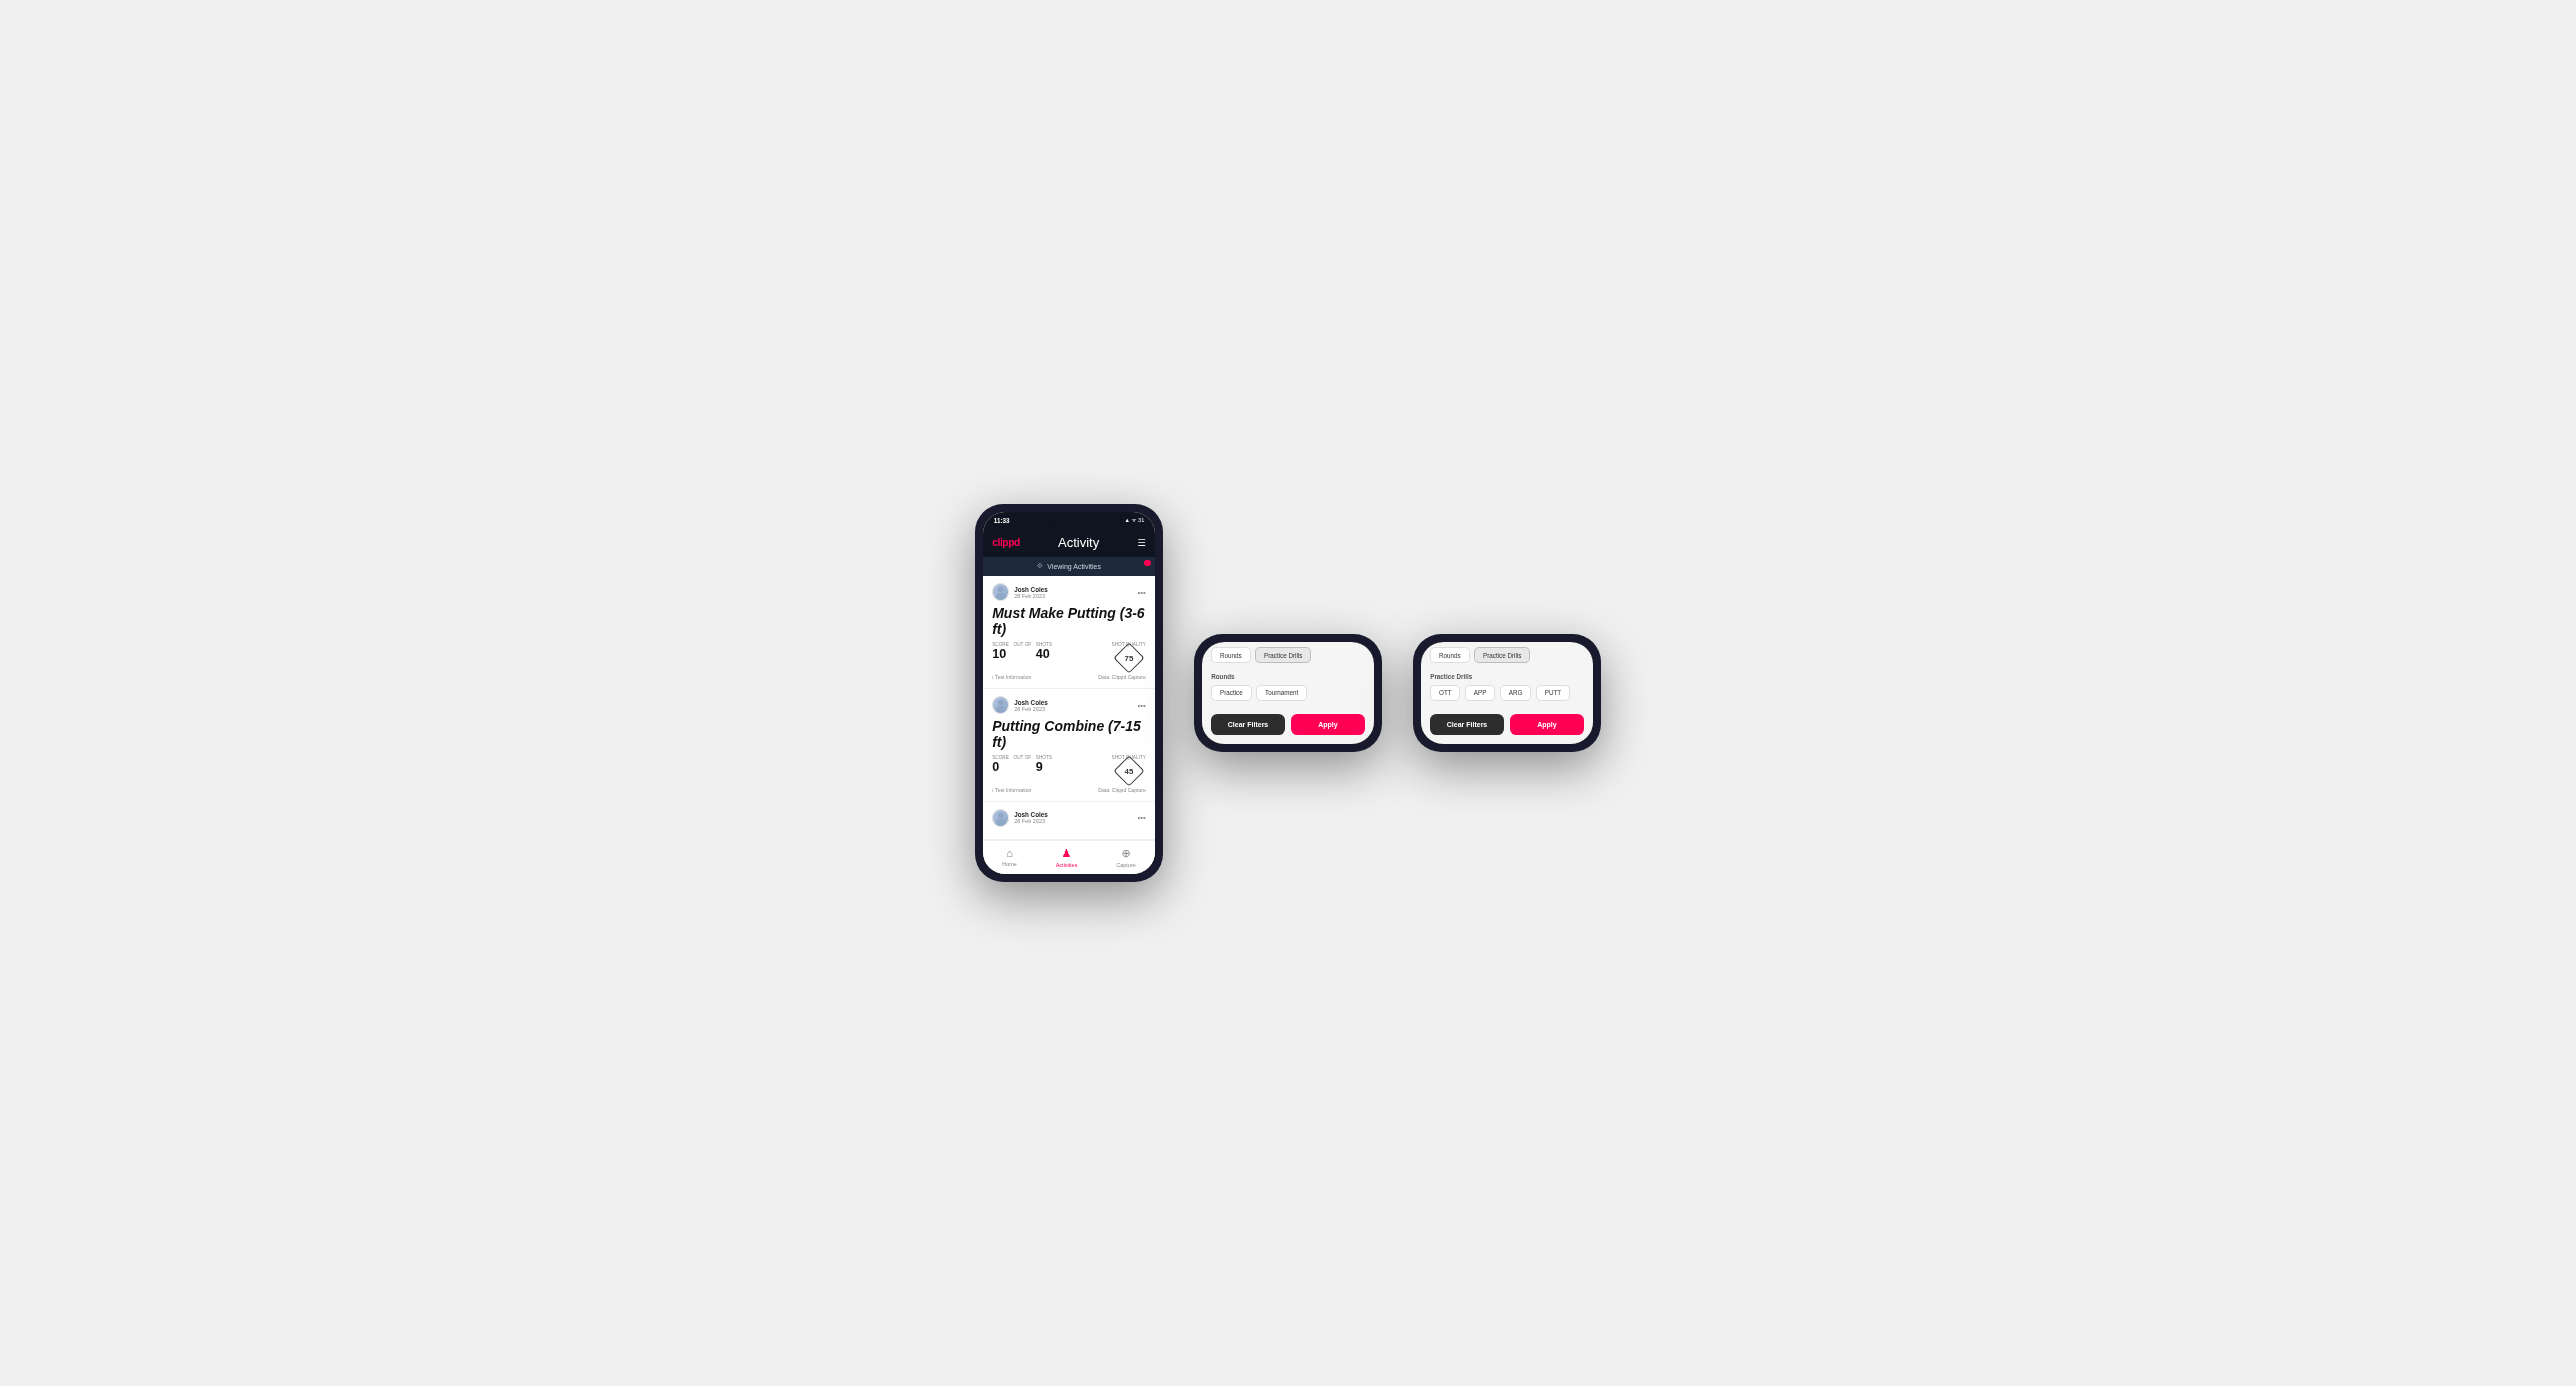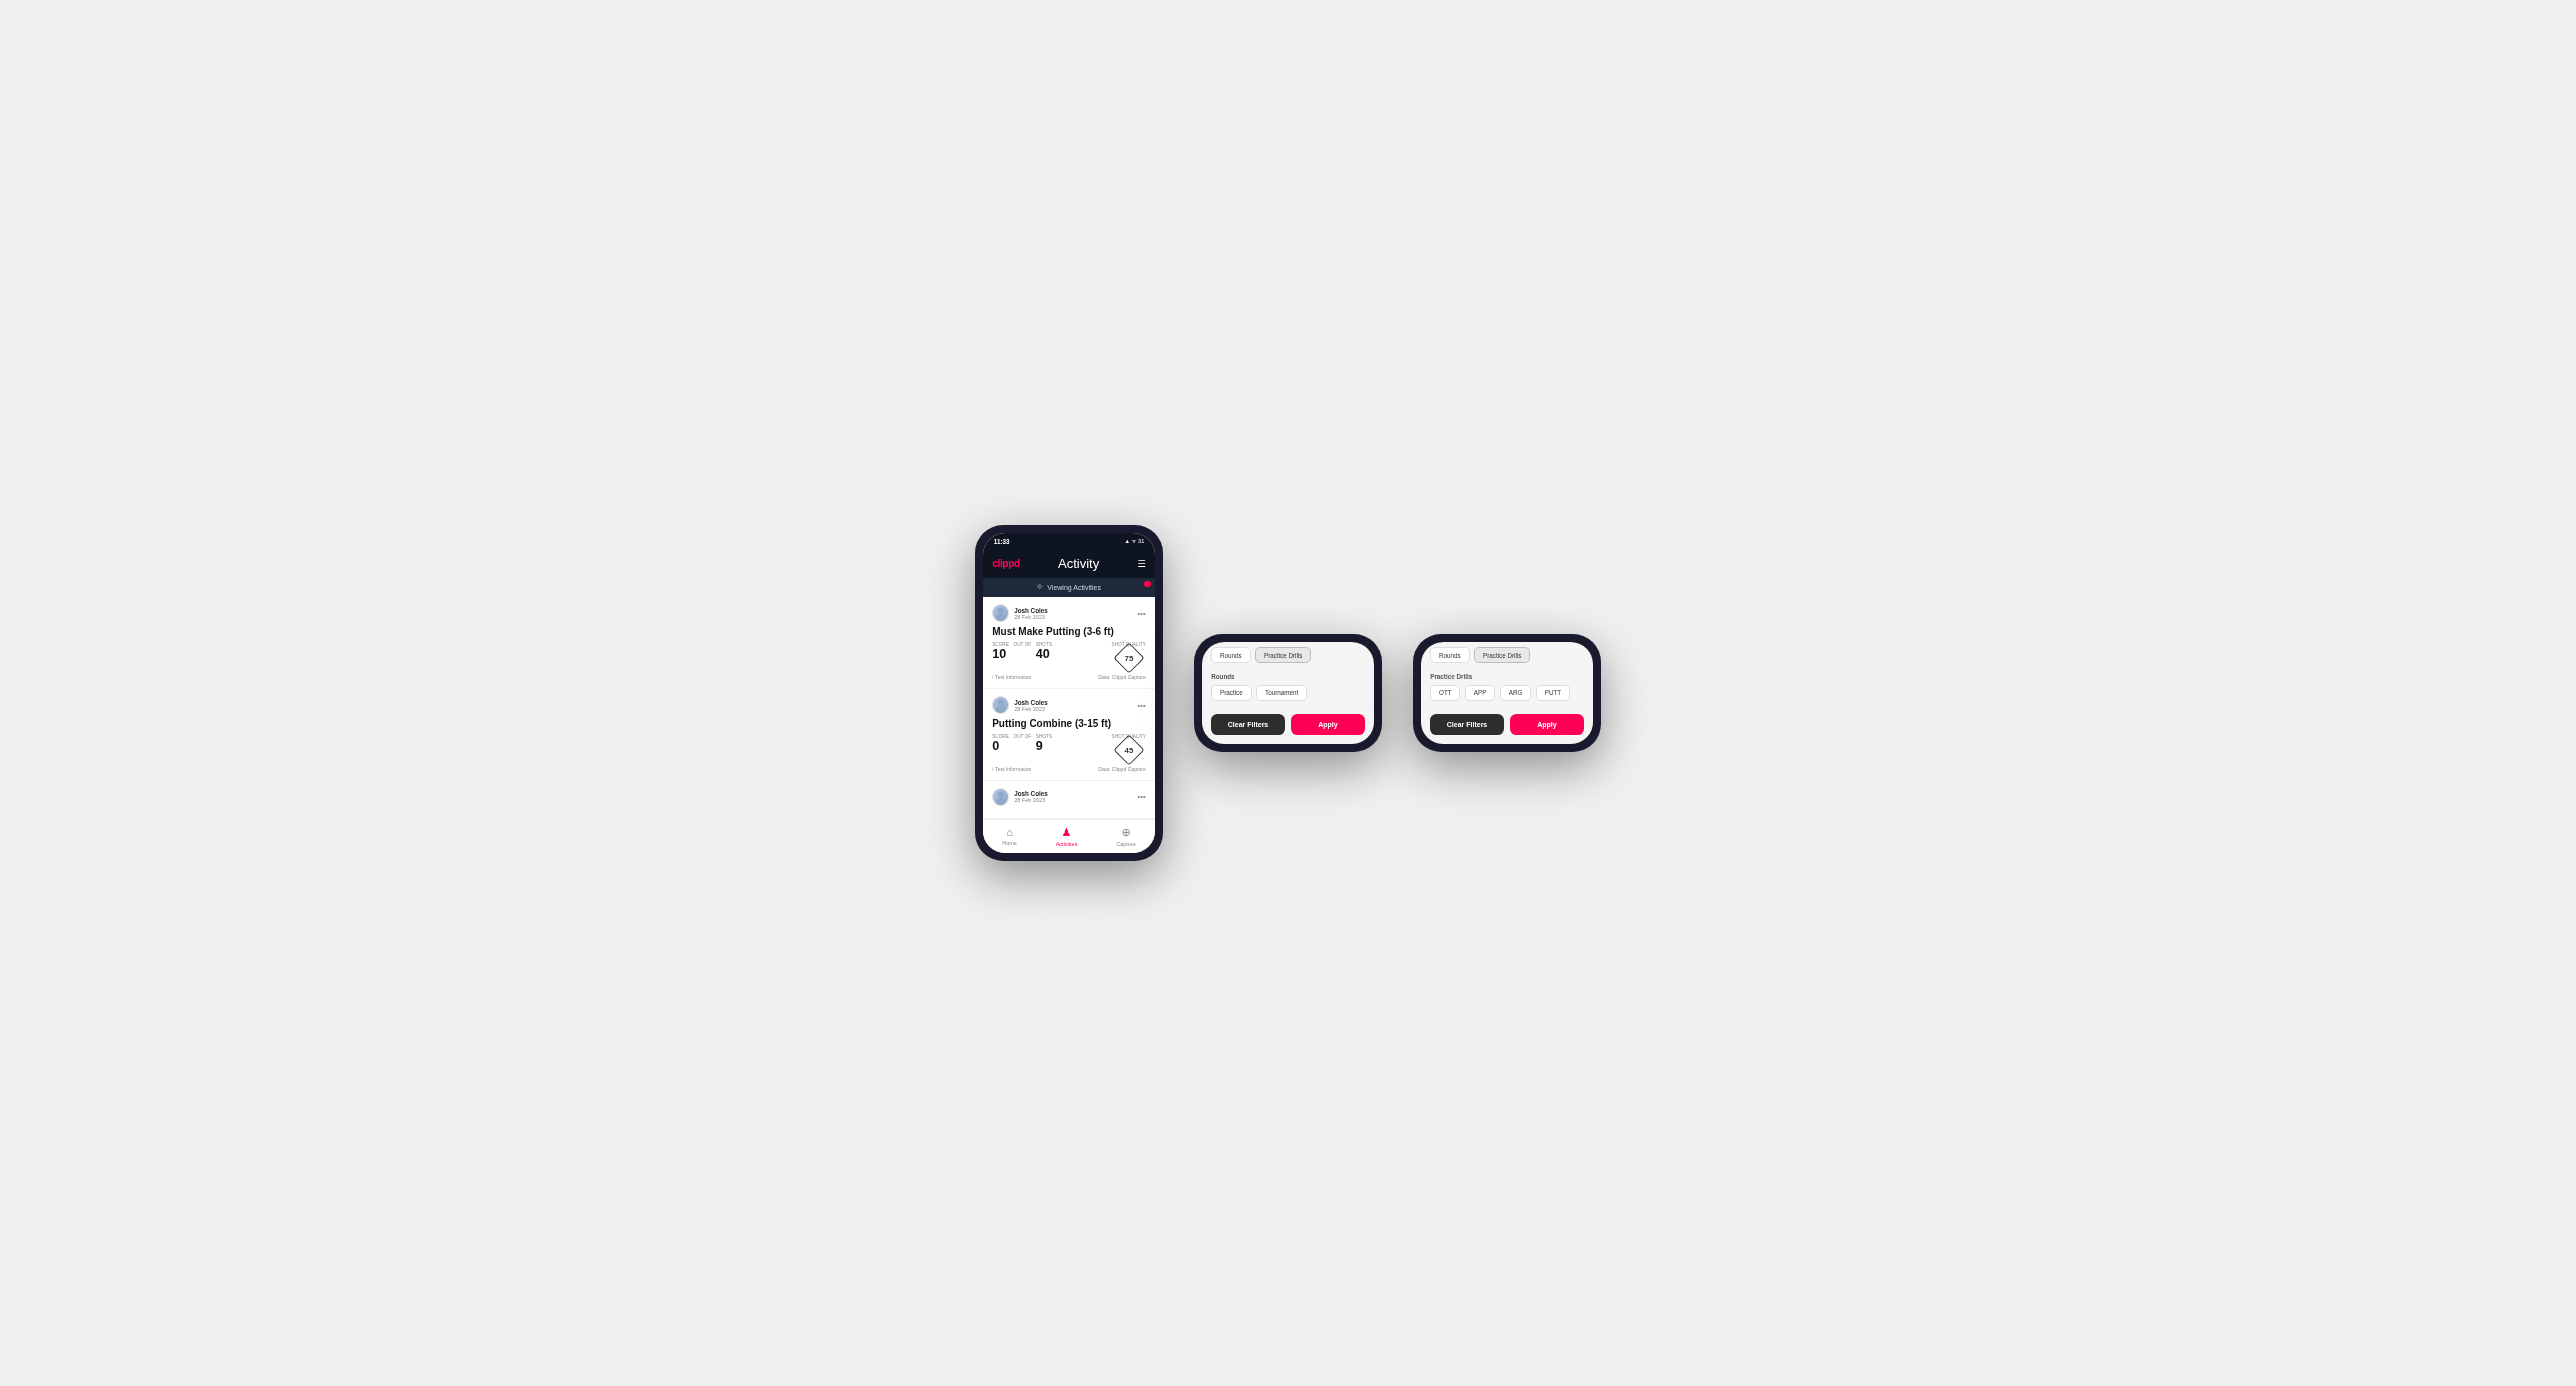--- a/index.html
+++ b/index.html
@@ -134,24 +134,25 @@
       background: linear-gradient(135deg, #b0c4de, #8fa8c8);
       display: flex;
       align-items: center;
       justify-content: center;
     }
     .user-name { font-size: 6.3px; font-weight: 600; color: #222; }
     .user-date { font-size: 5.5px; color: #888; }
     .more-dots { color: #888; font-size: 7.8px; }
 
     .activity-title {
-      font-size: 10px;
+      font-size: 14px;
       font-weight: 700;
       color: #111;
       margin-bottom: 4.7px;
+      font-style: italic;
     }
     .stats-row {
       display: flex;
       align-items: baseline;
       gap: 3.1px;
       margin-bottom: 4.7px;
     }
     .stat-label { font-size: 4.7px; color: #888; text-transform: uppercase; }
     .stat-value { font-size: 12.6px; font-weight: 700; color: #111; text-align: center; }
     .stat-out-of { font-size: 4.7px; color: #888; text-transform: uppercase; margin: 0 1.6px; }
@@ -368,21 +369,21 @@
                 </svg>
               </div>
             </div>
             <div>
               <div class="user-name">Josh Coles</div>
               <div class="user-date">28 Feb 2023</div>
             </div>
           </div>
           <span class="more-dots">•••</span>
         </div>
-        <div class="activity-title">Putting Combine (3-15 ft)</div>
+        <div class="activity-title">Putting Combine (7-15 ft)</div>
         <div class="stats-row">
           <div>
             <div class="stat-label">Score</div>
             <span class="stat-value">0</span>
           </div>
           <span class="stat-out-of">OUT OF</span>
           <div>
             <div class="stat-label">Shots</div>
             <span class="stat-value">9</span>
           </div>

